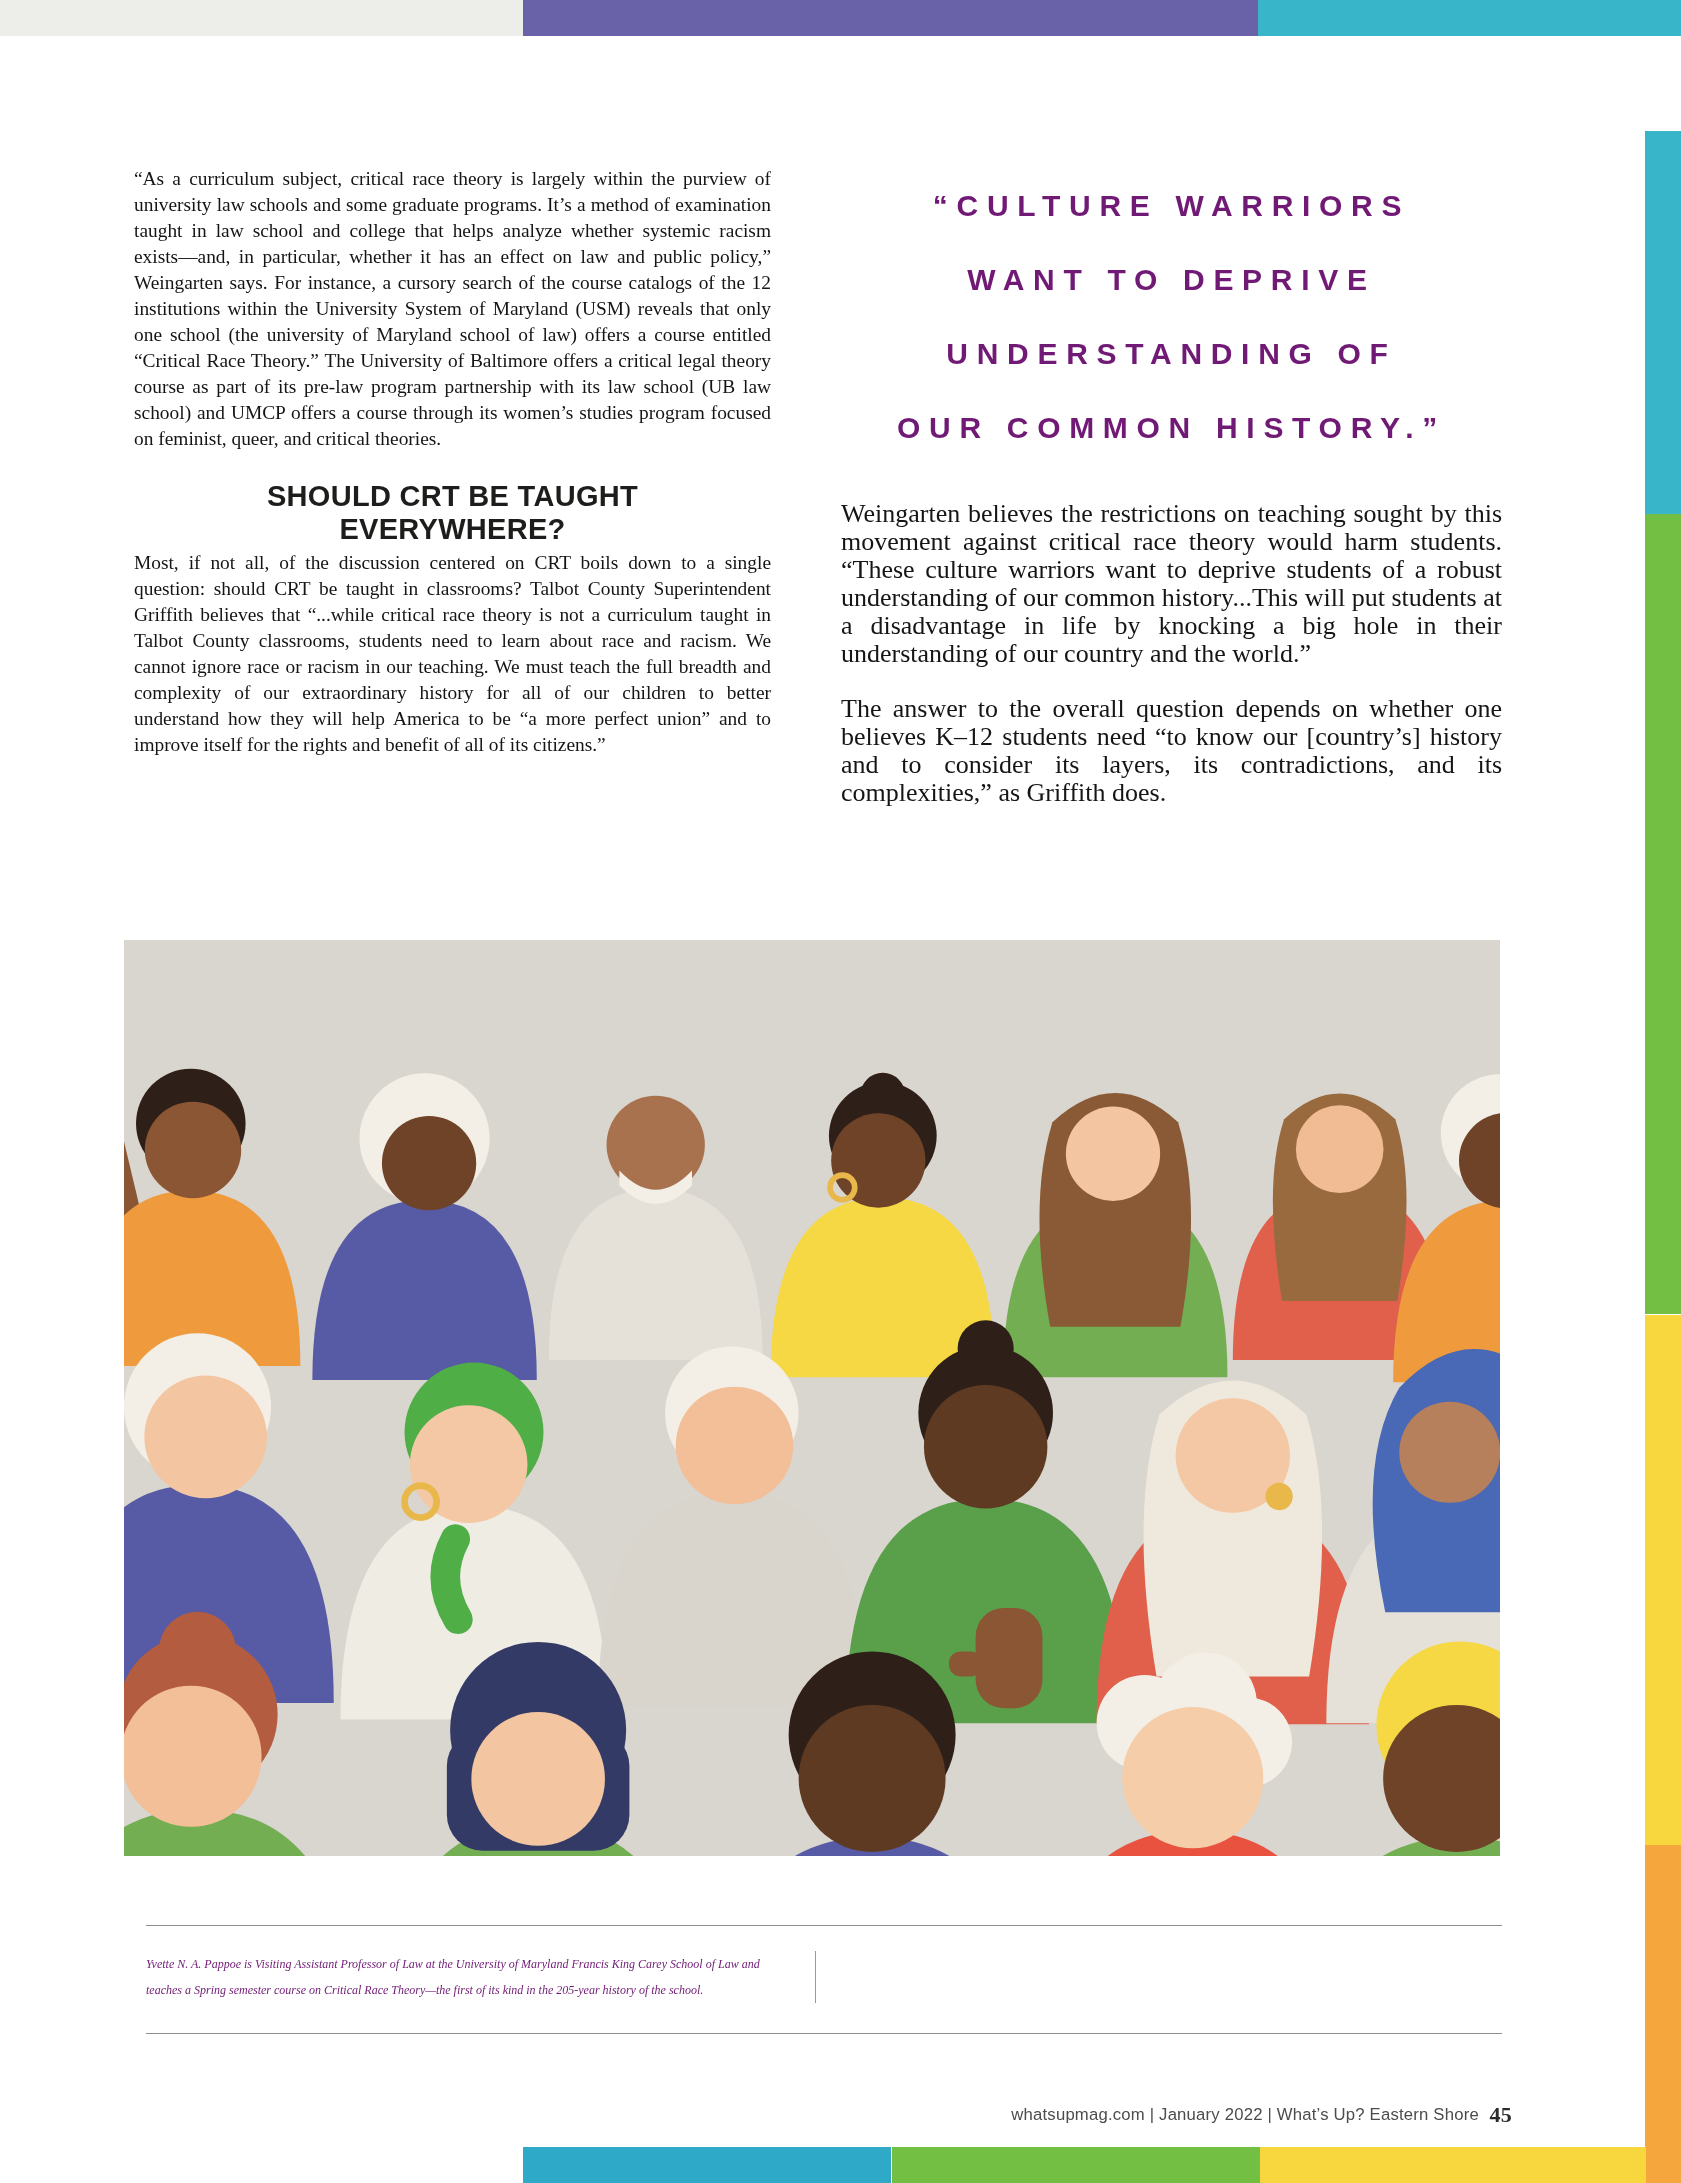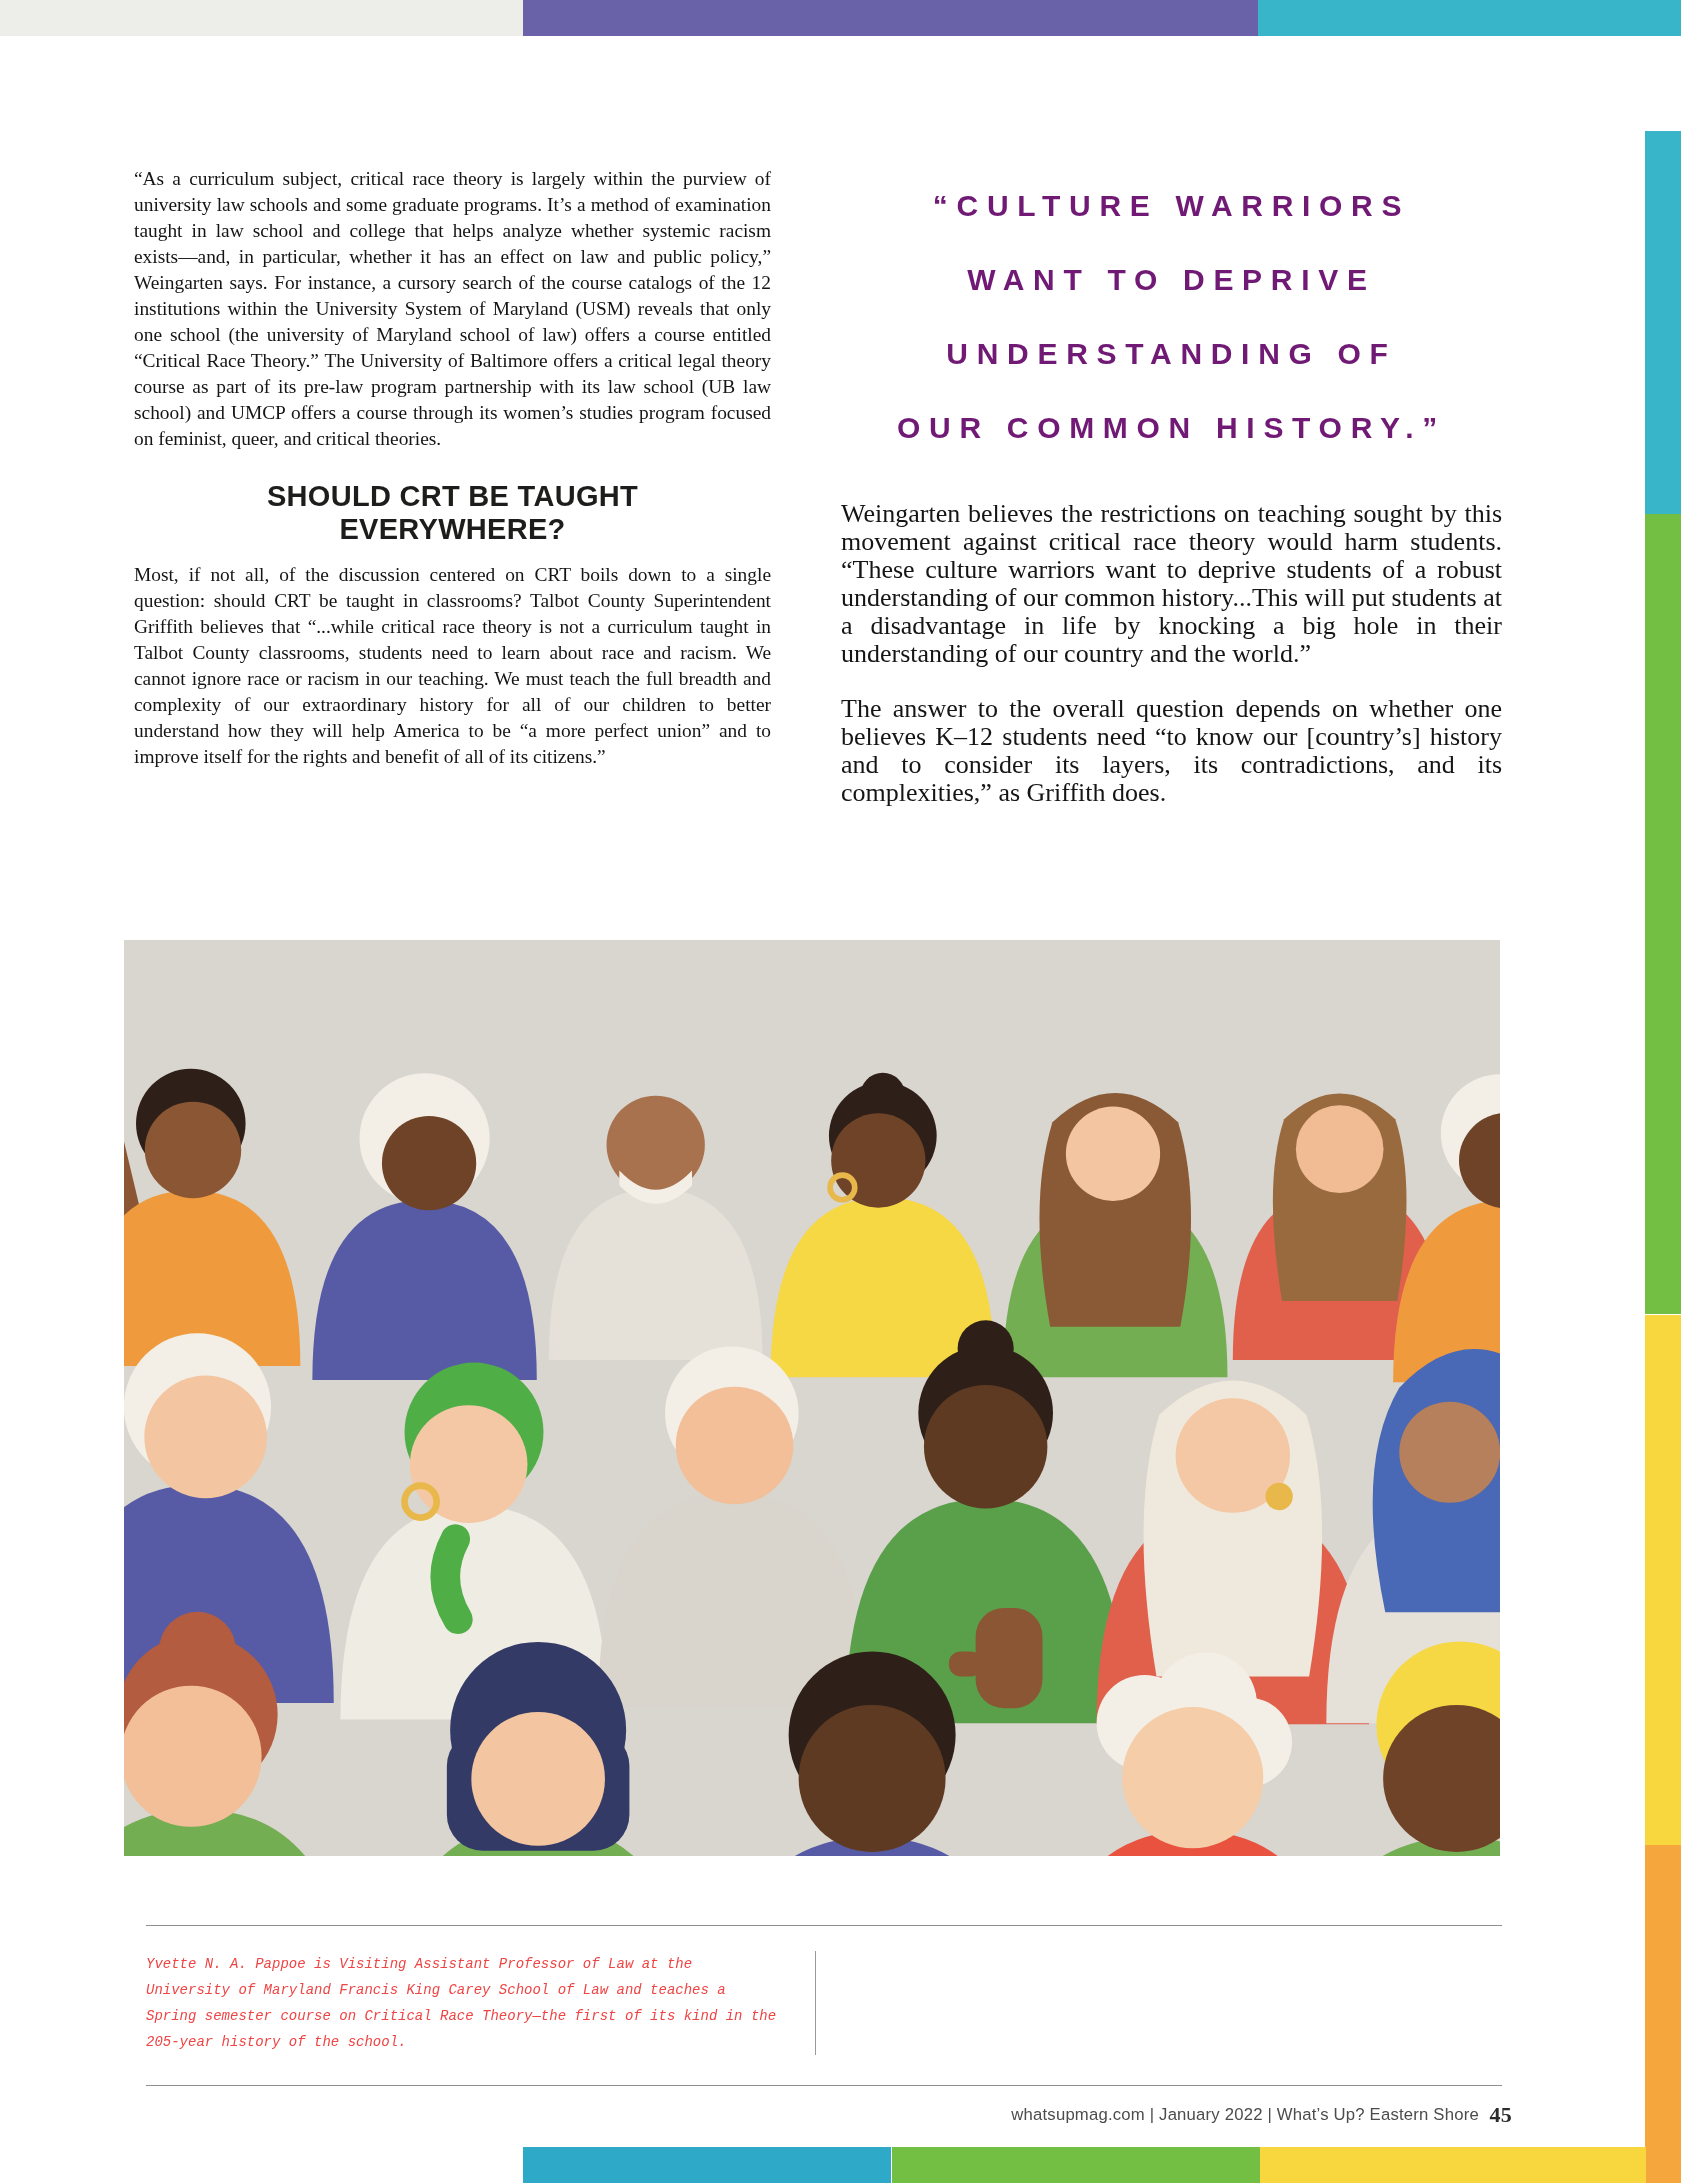--- a/index.html
+++ b/index.html
@@ -24,21 +24,21 @@
   .bar-bottom-green{left:892px;width:368px;}
   .bar-bottom-yellow{left:1260px;width:386px;}
 
   .col-left{position:absolute;left:134px;top:166px;width:637px;}
   .col-right{position:absolute;left:841px;top:169px;width:661px;}
 
   p.body{font-size:19.4px;line-height:26px;margin:0;text-align:justify;color:#151515;}
   .col-left h2{
     font-family:"Liberation Sans", sans-serif;font-weight:700;
     font-size:29px;line-height:33px;letter-spacing:0.3px;color:#1d1d1b;
-    text-align:center;max-width:442px;margin:28px auto 16px auto;
+    text-align:center;max-width:442px;margin:28px auto 4px auto;
   }
   .col-right p.body{font-size:26px;line-height:28px;margin:0 0 27px 0;}
 
   .pullquote{margin:0 0 35px 0;}
   .pullquote .pq-line{
     font-family:"Liberation Sans", sans-serif;font-weight:700;
     font-size:30px;letter-spacing:8.7px;line-height:74px;
     text-align:center;color:#701a75;white-space:nowrap;
   }
 
@@ -46,22 +46,22 @@
     position:absolute;left:124px;top:940px;width:1376px;height:916px;
   }
   .illustration svg{display:block;width:100%;height:100%;}
 
   .footnotes{
     position:absolute;left:146px;top:1925px;width:1356px;
     border-top:1.3px solid #8f8f8f;border-bottom:1.3px solid #8f8f8f;
     padding:25.4px 0 29.4px 0;display:flex;box-sizing:border-box;
   }
   .footnotes .fn{
-    font-family:Liberation Mono, monospace;font-style:italic;
-    font-size:14px;line-height:26px;color:#ef4444;
+    font-family:Liberation Serif, serif;font-style:italic;
+    font-size:12px;line-height:26px;color:#701a75;
   }
   .fn-left{width:669px;padding-right:35px;box-sizing:border-box;}
   .fn-divider{width:0;border-left:1.3px solid #9a9a9a;}
   .fn-right{flex:1;padding-left:35px;box-sizing:border-box;}
 
   .footer{
     position:absolute;top:2100px;right:169px;white-space:nowrap;
     font-family:"Liberation Sans", sans-serif;font-size:16.7px;color:#4c4c4c;
     letter-spacing:0.2px;
   }

